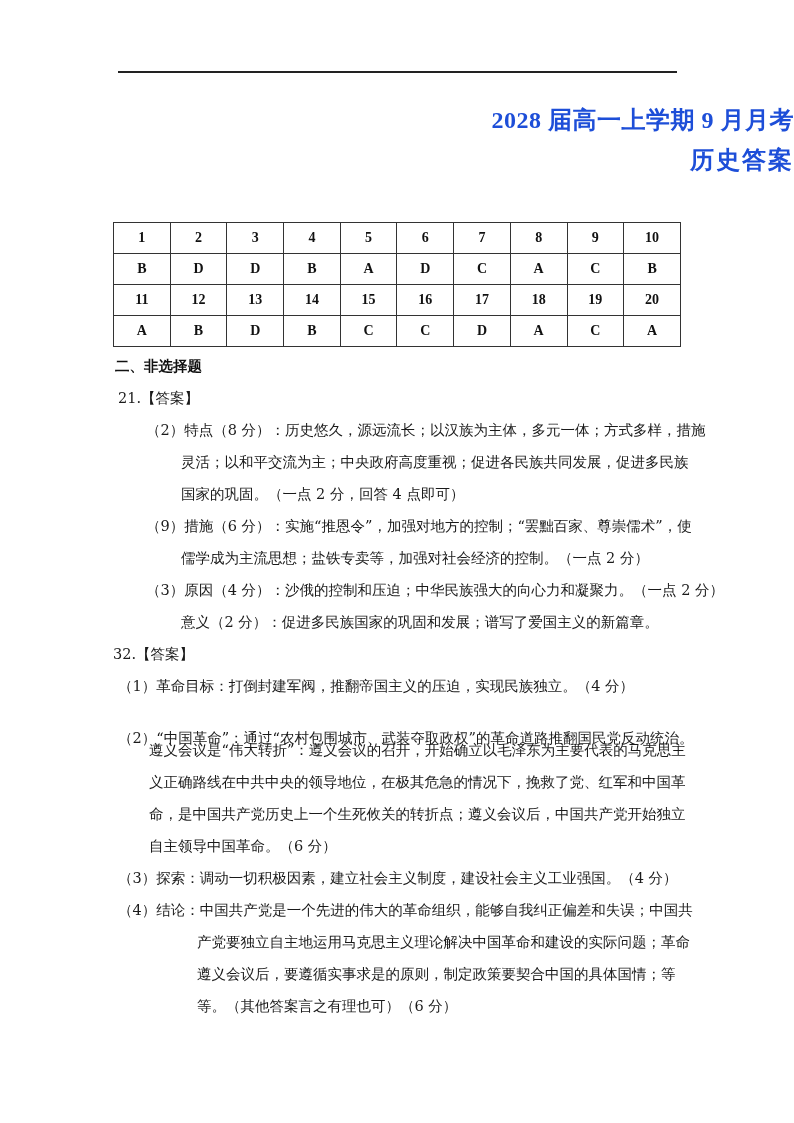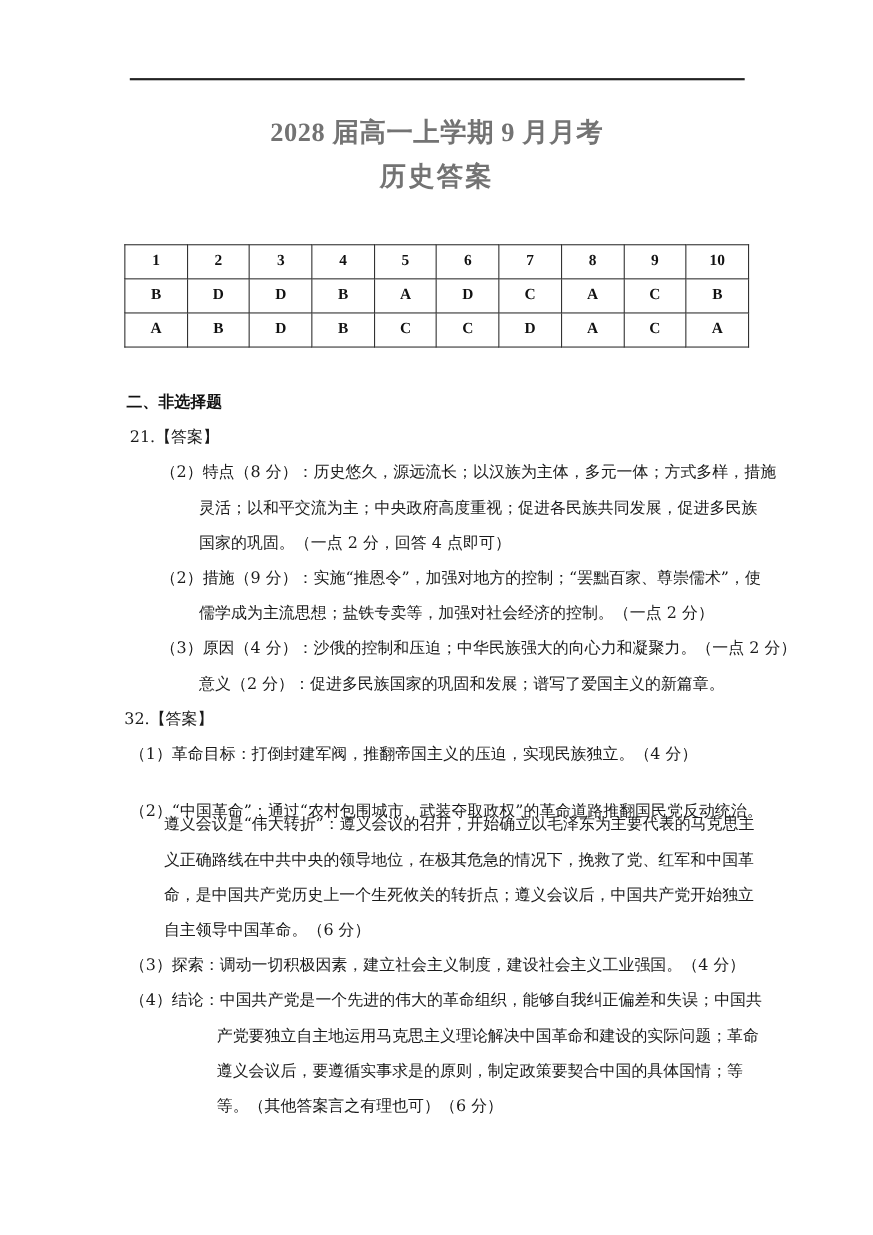--- a/index.html
+++ b/index.html
@@ -1,21 +1,21 @@
 <!DOCTYPE html>
 <html><head>
 <meta charset="utf-8">
 <style>
   html, body { margin: 0; padding: 0; background: #ffffff; }
   body { width: 794px; height: 1123px; position: relative; overflow: hidden;
          font-family: "DejaVu Serif", "Liberation Serif", serif; color: #111; }
   .top-rule { position: absolute; left: 118px; top: 71px; width: 559px; height: 0;
               border-top: 2px solid #222; }
-  .title { position: absolute; left: 0; width: 794px; text-align: center;
-           font-weight: bold; color: #737373; }
+  .title { position: absolute; left: 0; width: 794px; text-align: right;
+           font-weight: bold; color: #1d4ed8; }
   .title1 { top: 104px; font-size: 24px; font-family: "Liberation Serif", serif; letter-spacing: 0.5px; }
   .title2 { top: 144px; font-size: 24px; letter-spacing: 2px; }
   .sec-head { position: absolute; left: 115px; font-weight: bold; font-size: 14.5px;
               font-family: "DejaVu Sans", sans-serif; line-height: 20px; width: 570px; }
   .sec1 { top: 184px; }
   .sec2 { top: 356px; }
   table.answers { position: absolute; left: 113px; top: 222px; width: 568px;
                   border-collapse: collapse; table-layout: fixed; }
   table.answers td { border: 1.3px solid #333; height: 30px; padding: 0; text-align: center;
                      font-family: "Liberation Serif", serif; font-weight: bold; font-size: 14px; }
@@ -53,41 +53,53 @@
         <td>D</td>
         <td>B</td>
         <td>A</td>
         <td>D</td>
         <td>C</td>
         <td>A</td>
         <td>C</td>
         <td>B</td>
       </tr>
       <tr>
+        <td>11</td>
+        <td>12</td>
+        <td>13</td>
+        <td>14</td>
+        <td>15</td>
+        <td>16</td>
+        <td>17</td>
+        <td>18</td>
+        <td>19</td>
+        <td>20</td>
+      </tr>
+      <tr>
         <td>A</td>
         <td>B</td>
         <td>D</td>
         <td>B</td>
         <td>C</td>
         <td>C</td>
         <td>D</td>
         <td>A</td>
         <td>C</td>
         <td>A</td>
       </tr>
     </tbody>
 </table>
 
 <div class="sec-head sec2">二、非选择题</div>
 
 <div class="line" style="left:118px; top:388px;">21.【答案】</div>
 <div class="line" style="left:146px; top:420px;">（2）特点（8 分）：历史悠久，源远流长；以汉族为主体，多元一体；方式多样，措施</div>
 <div class="line" style="left:181px; top:452px;">灵活；以和平交流为主；中央政府高度重视；促进各民族共同发展，促进多民族</div>
 <div class="line" style="left:181px; top:484px;">国家的巩固。（一点 2 分，回答 4 点即可）</div>
-<div class="line" style="left:146px; top:516px;">（2）措施（9 分）：实施“推恩令”，加强对地方的控制；“罢黜百家、尊崇儒术”，使</div>
+<div class="line" style="left:146px; top:516px;">（9）措施（6 分）：实施“推恩令”，加强对地方的控制；“罢黜百家、尊崇儒术”，使</div>
 <div class="line" style="left:181px; top:548px;">儒学成为主流思想；盐铁专卖等，加强对社会经济的控制。（一点 2 分）</div>
 <div class="line" style="left:146px; top:580px;">（3）原因（4 分）：沙俄的控制和压迫；中华民族强大的向心力和凝聚力。（一点 2 分）</div>
 <div class="line" style="left:181px; top:612px;">意义（2 分）：促进多民族国家的巩固和发展；谱写了爱国主义的新篇章。</div>
 
 <div class="line" style="left:113px; top:644px;">32.【答案】</div>
 <div class="line" style="left:118px; top:676px;">（1）革命目标：打倒封建军阀，推翻帝国主义的压迫，实现民族独立。（4 分）</div>
 <div class="line" style="left:118px; top:728px;">（2）“中国革命”：通过“农村包围城市、武装夺取政权”的革命道路推翻国民党反动统治。</div>
 <div class="line" style="left:149px; top:740px;">遵义会议是“伟大转折”：遵义会议的召开，开始确立以毛泽东为主要代表的马克思主</div>
 <div class="line" style="left:149px; top:772px;">义正确路线在中共中央的领导地位，在极其危急的情况下，挽救了党、红军和中国革</div>
 <div class="line" style="left:149px; top:804px;">命，是中国共产党历史上一个生死攸关的转折点；遵义会议后，中国共产党开始独立</div>

